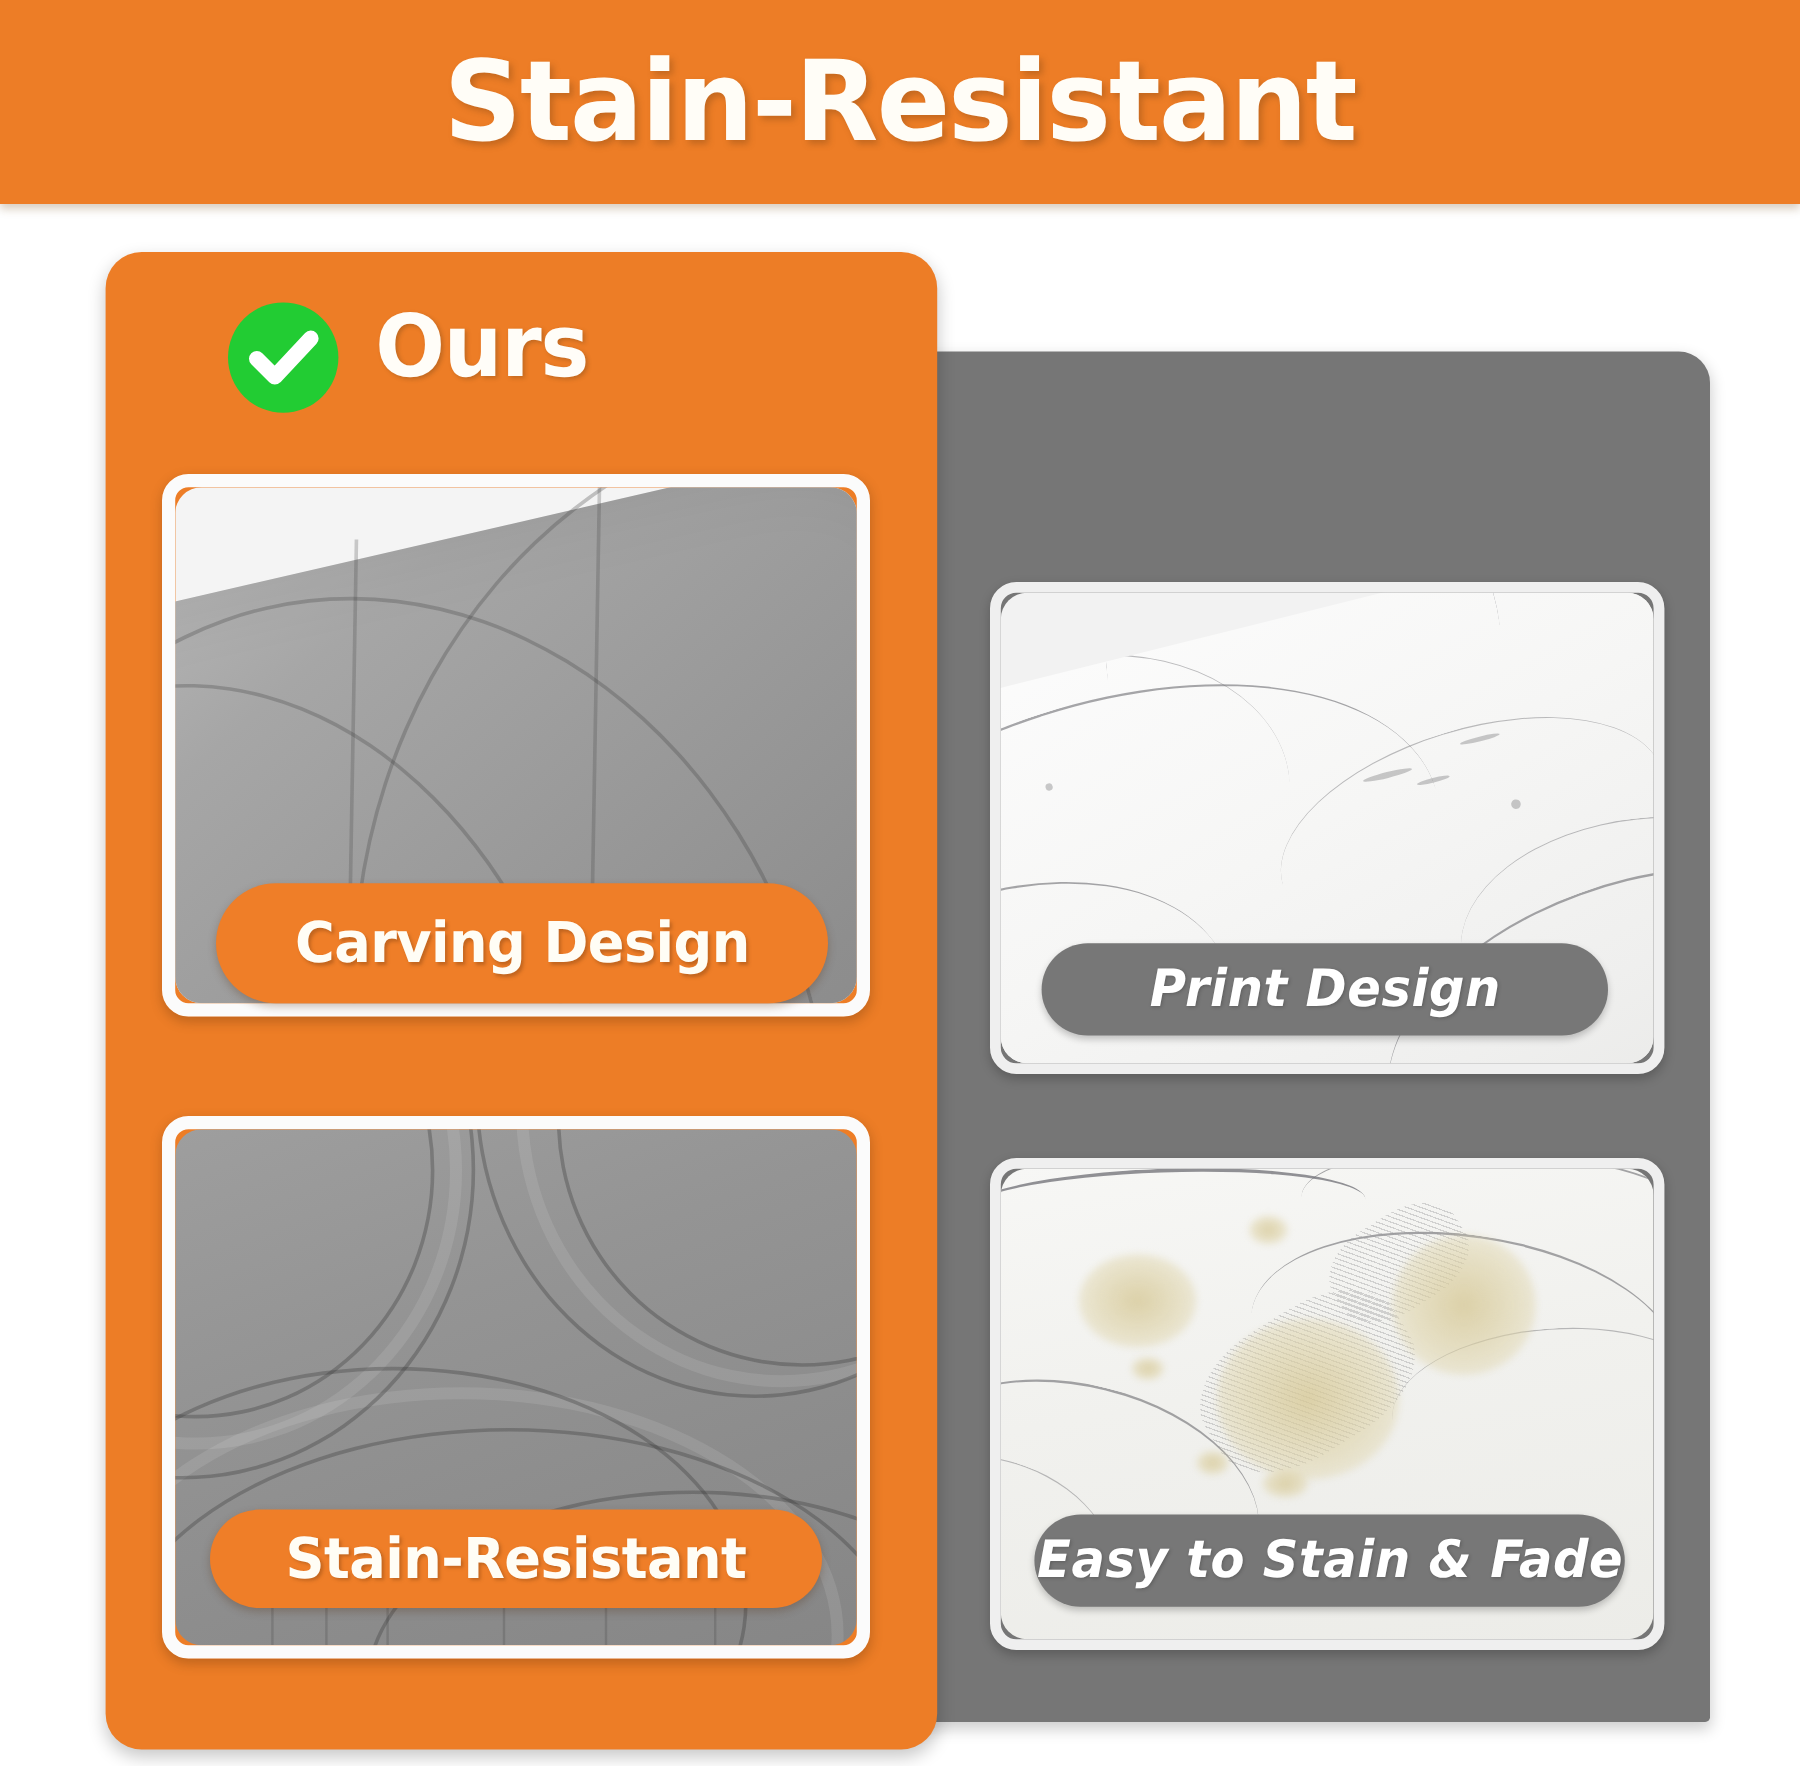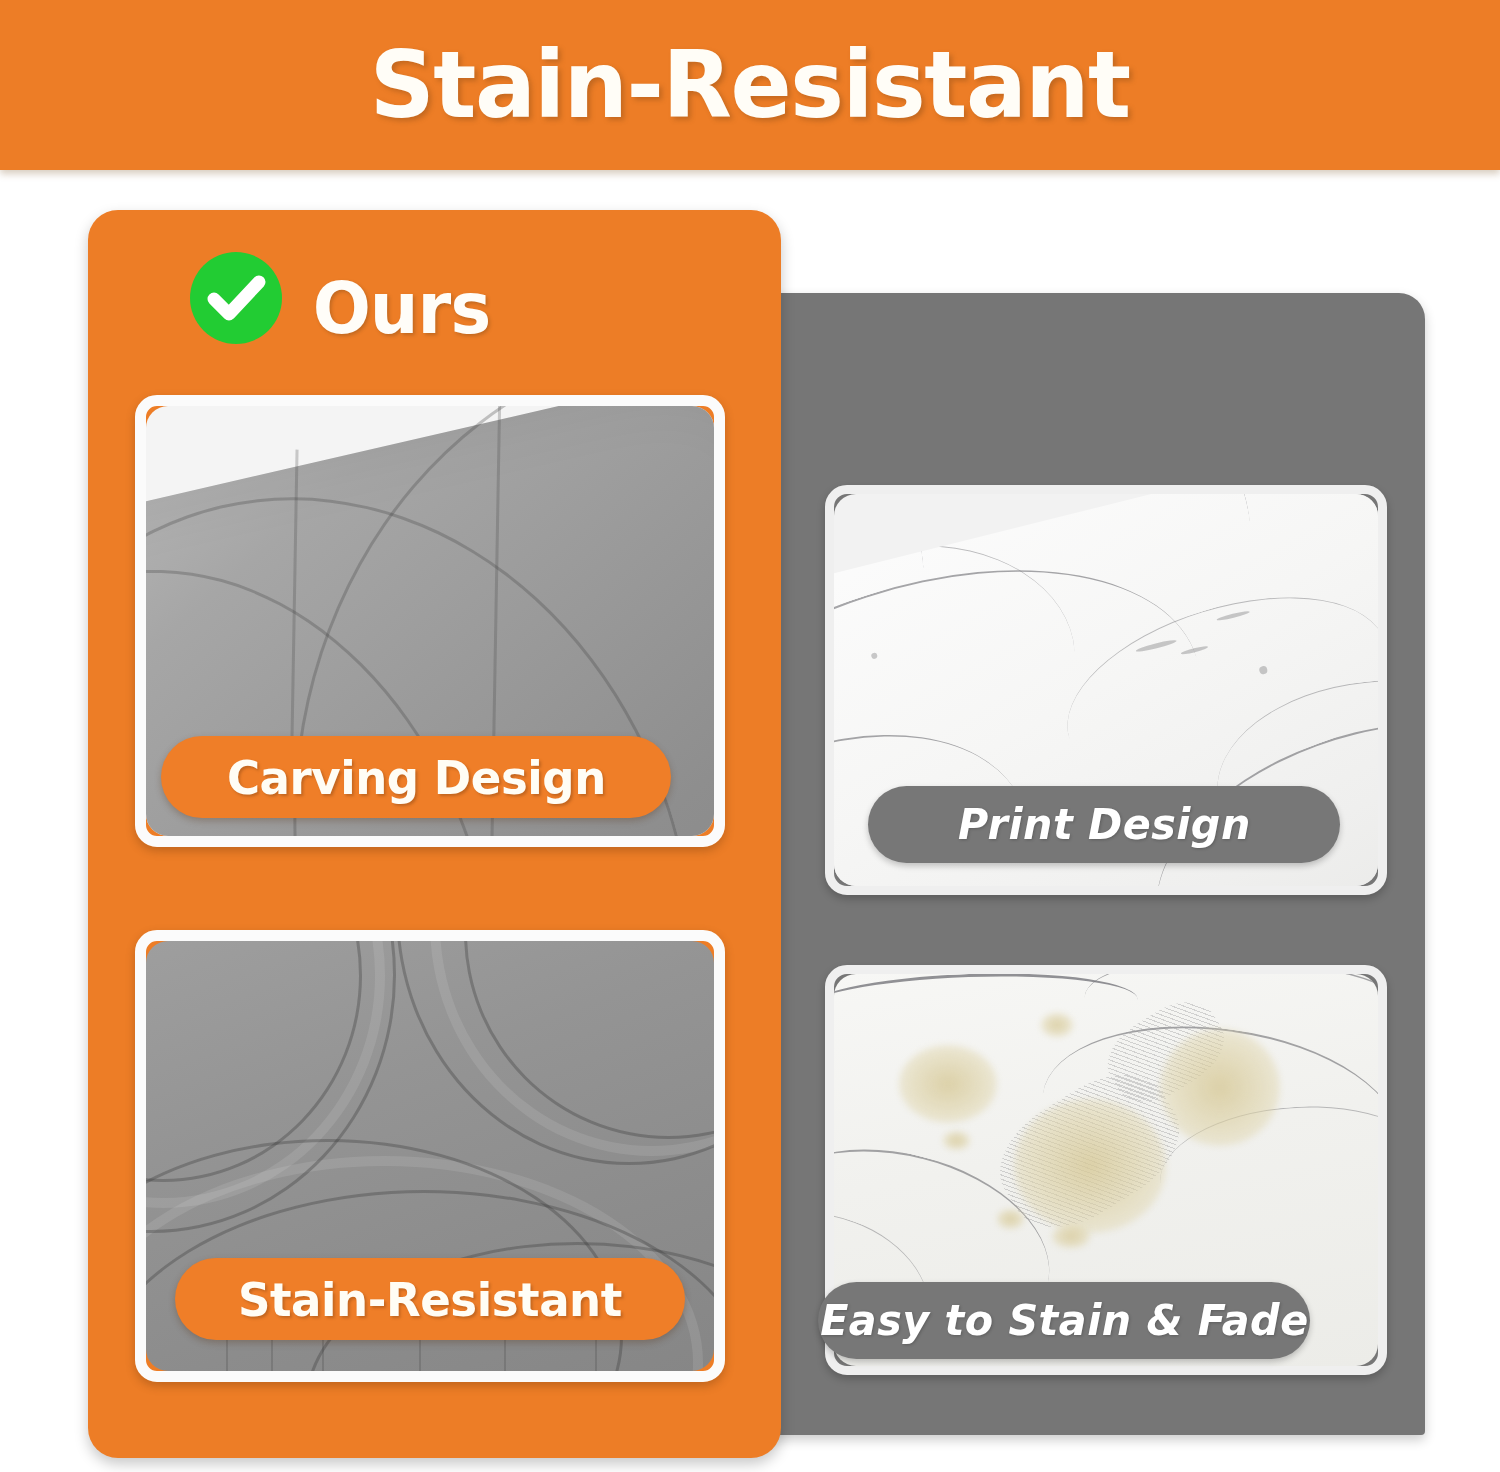--- a/index.html
+++ b/index.html
@@ -67,21 +67,21 @@
     background: #ED7D26;
     border-radius: 30px;
     box-shadow: 0 6px 14px rgba(0,0,0,0.22);
     z-index: 20;
   }
 
   
   .badge-row {
     position: absolute;
     display: flex;
-    align-items: flex-end;
+    align-items: flex-start;
     gap: 26px;
   }
   .badge-ours   { left: 190px; top: 252px; z-index: 25; }
   .badge-others { left: 900px; top: 346px; z-index: 15; }
 
   .badge-circle {
     width: 92px; height: 92px;
     border-radius: 50%;
     position: relative;
     flex: 0 0 auto;
@@ -276,24 +276,24 @@
     box-shadow: 0 3px 6px rgba(0,0,0,0.22);
     font-style: italic;
   }
   .pill-others .pill-text {
     color: #FFFFFF;
     font-size: 43px;
     letter-spacing: 0.5px;
     text-shadow: 1px 1px 3px rgba(35,35,35,0.30);
   }
 
-  .pill-ours-1   { left: 161px; top: 736px;  width: 510px; height: 82px; z-index: 27; }
+  .pill-ours-1   { left: 180px; top: 736px;  width: 510px; height: 100px; z-index: 27; }
   .pill-ours-2   { left: 175px; top: 1258px; width: 510px; height: 82px; z-index: 27; }
   .pill-others-1 { left: 868px; top: 786px;  width: 472px; height: 77px; z-index: 17; }
-  .pill-others-2 { left: 818px; top: 1262px; width: 492px; height: 77px; z-index: 17; margin-top: 20px; }
+  .pill-others-2 { left: 862px; top: 1262px; width: 492px; height: 77px; z-index: 17; }
 </style>
 </head>
 <body>
 
 <div id="root">
 
   <div class="header-banner">
     <div class="header-title">Stain-Resistant</div>
   </div>
 

